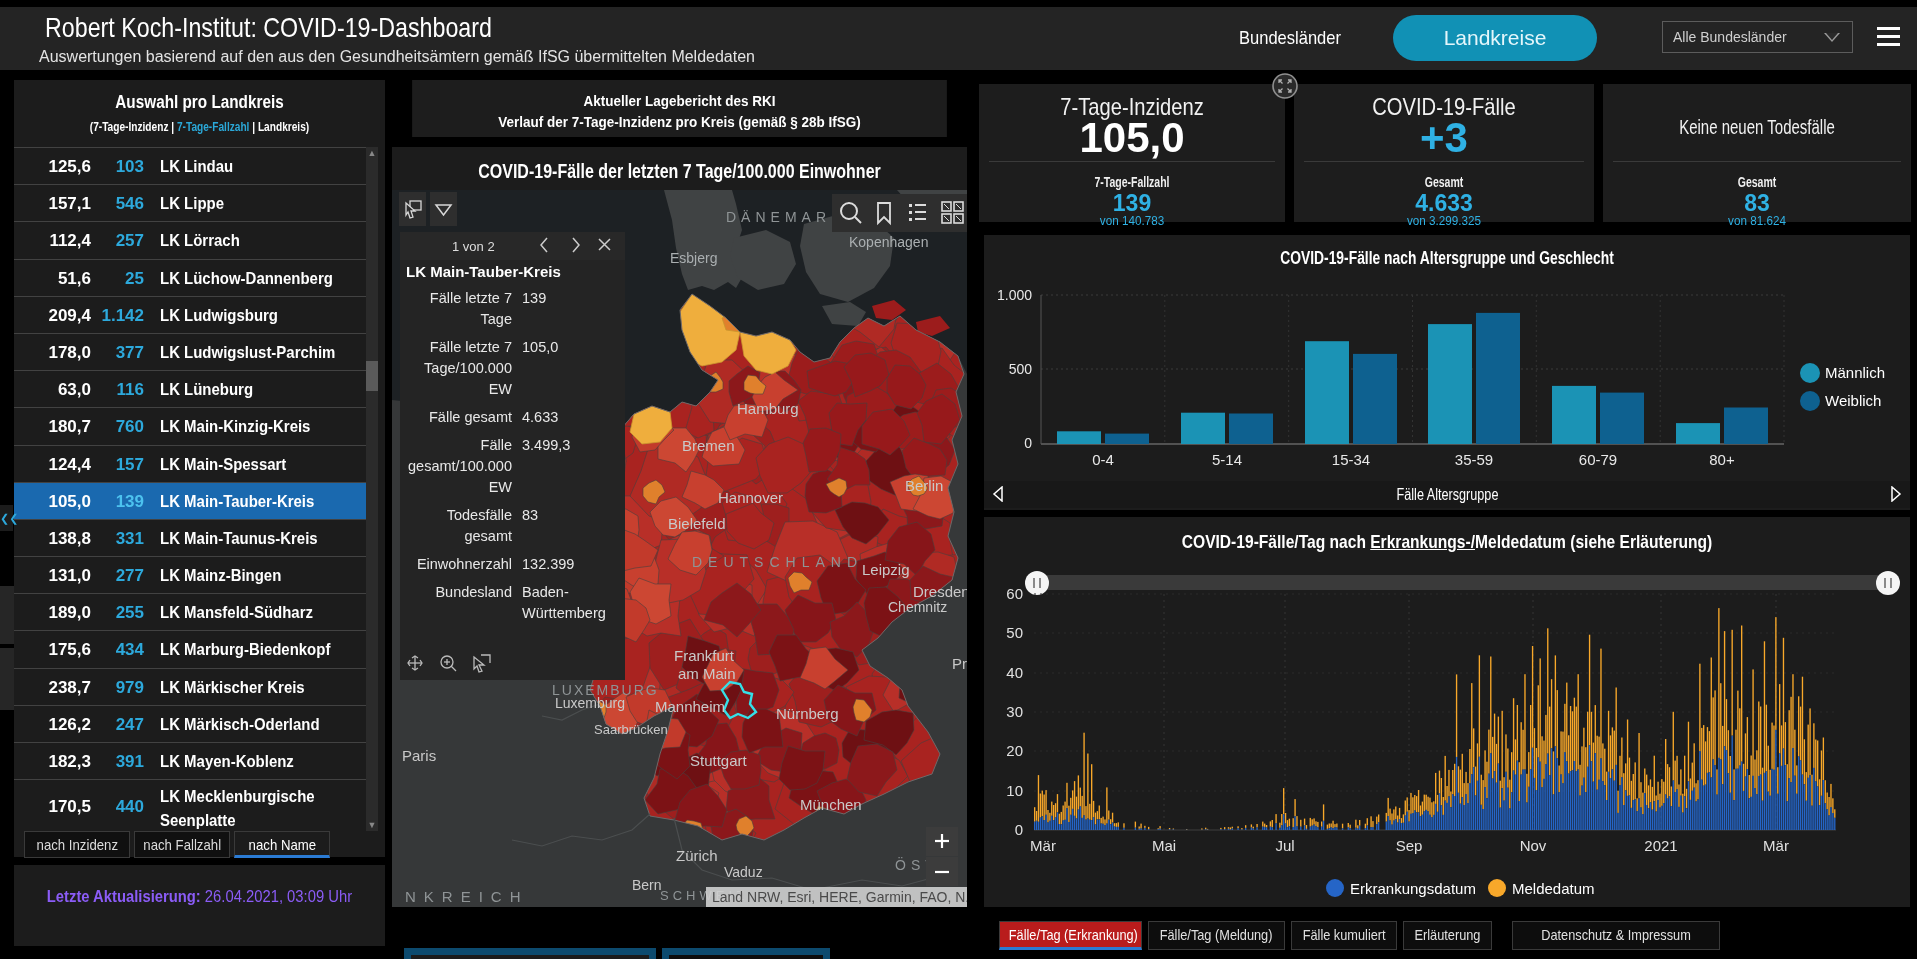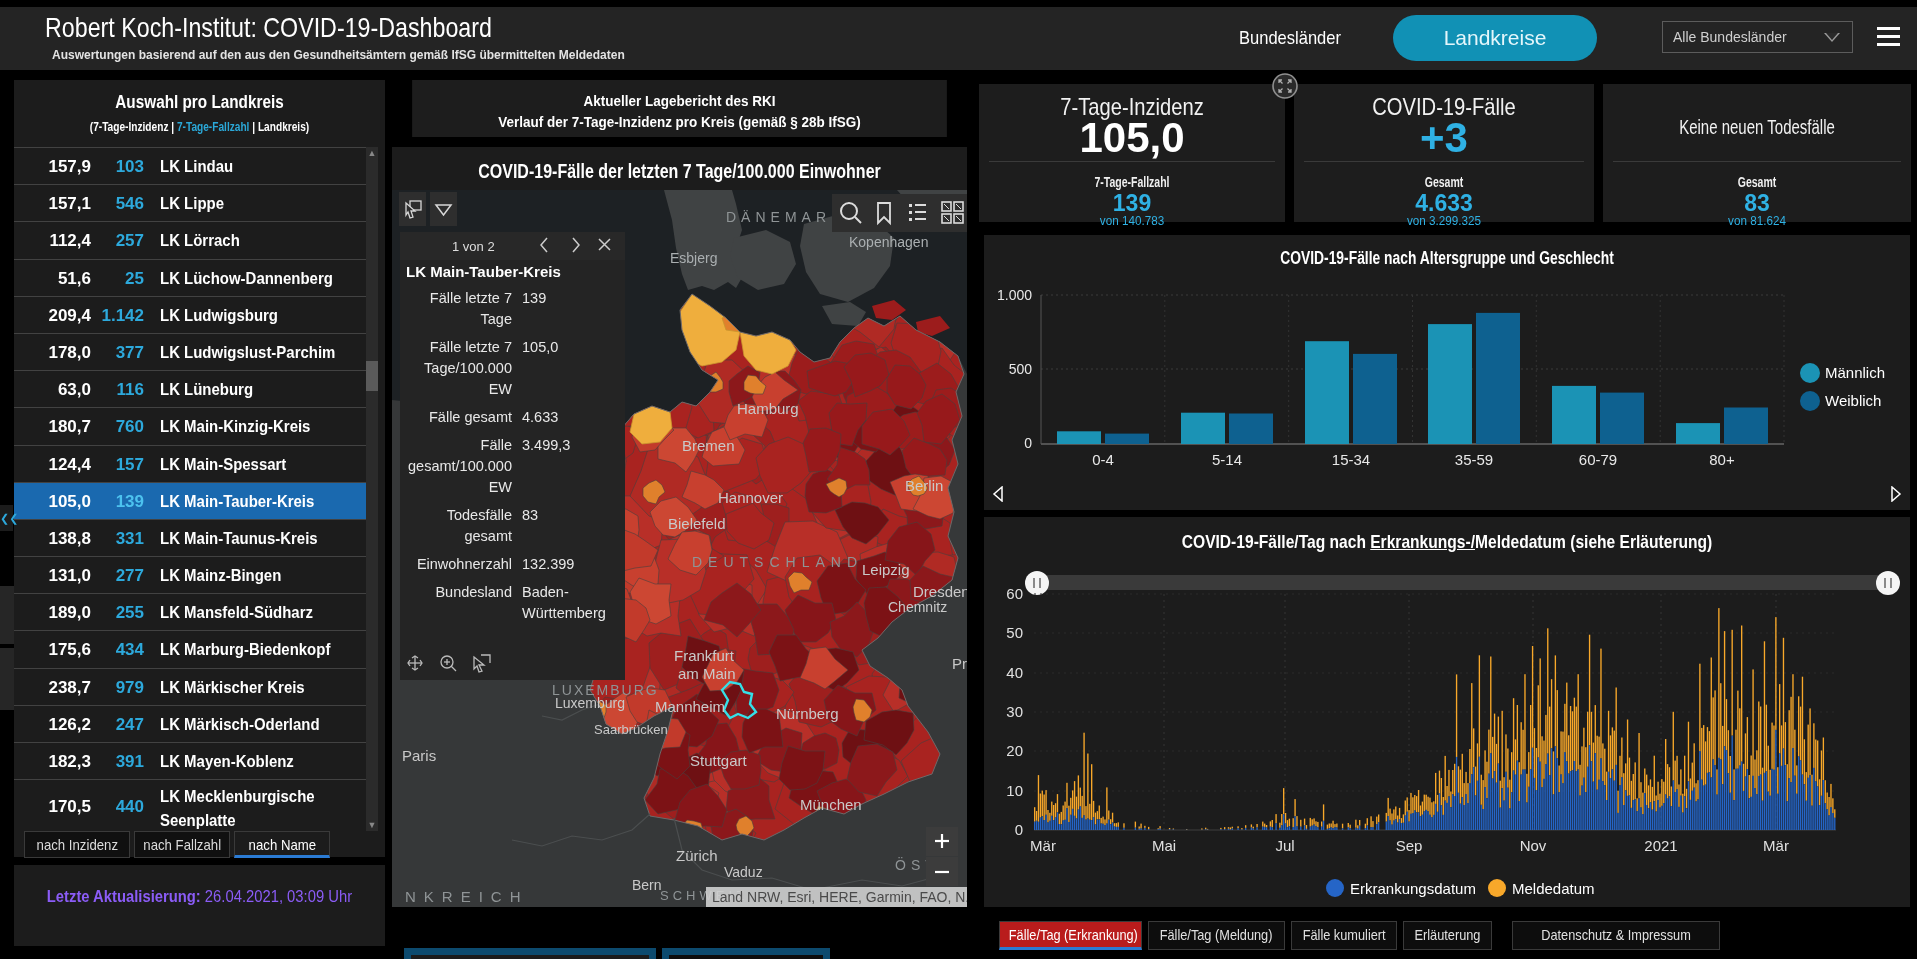--- a/index.html
+++ b/index.html
@@ -1,19 +1,19 @@
 <!DOCTYPE html>
 <html><head><meta charset="utf-8">
 <style>
 *{margin:0;padding:0;box-sizing:border-box}
 html,body{width:1917px;height:959px;background:#000;font-family:"Liberation Sans",sans-serif;overflow:hidden;position:relative}
 .abs{position:absolute}
 #hdr{left:0;top:7px;width:1917px;height:63px;background:#242424}
 #hdr h1{position:absolute;left:45px;top:5px;font-size:28px;font-weight:400;color:#fff;transform:scaleX(.83);transform-origin:left center;white-space:nowrap}
-#hdr .sub{position:absolute;left:52px;top:41px;font-size:12px;color:#e3e3e3;font-weight:700}
+#hdr .sub{position:absolute;left:39px;top:41px;font-size:16px;color:#e3e3e3;font-weight:400}
 .bl{left:1239px;top:27px;font-size:19px;color:#fff;transform:scaleX(.87);transform-origin:left center;white-space:nowrap}
 .pill{left:1393px;top:15px;width:204px;height:46px;background:#1191b5;border-radius:23px;color:#e4f6fb;font-size:21px;text-align:center;line-height:46px}
 .dd{left:1662px;top:21px;width:191px;height:32px;border:1px solid #5c5c5c;color:#cfcfcf;font-size:14px;line-height:30px;padding-left:10px}
 .dd .tri{position:absolute;right:12px;top:11px;width:0;height:0;border-left:8px solid transparent;border-right:8px solid transparent;border-top:9px solid #9a9a9a}
 .dd .tri:after{content:"";position:absolute;left:-6px;top:-9px;width:0;height:0;border-left:6px solid transparent;border-right:6px solid transparent;border-top:7px solid #2a2a2a}
 .burger div{width:23px;height:3px;background:#fff;margin-bottom:5px}
 #lpanel{left:14px;top:80px;width:371px;height:777px;background:#1c1c1c}
 #lpanel .t1{position:absolute;top:12px;width:100%;text-align:center;font-size:18px;font-weight:bold;color:#fff;transform:scaleX(.85)}
 #lpanel .t2{position:absolute;top:39px;width:100%;text-align:center;font-size:13px;font-weight:bold;color:#fff;transform:scaleX(.78)}
 #lpanel .t2 b{color:#2ba8d8}
@@ -66,21 +66,21 @@
     <div></div>
     <div></div>
     <div></div>
   </div>
 
 <div class="abs" id="lpanel">
   <div class="t1">Auswahl pro Landkreis</div>
   <div class="t2">(7-Tage-Inzidenz | <b>7-Tage-Fallzahl</b> | Landkreis)</div>
   <div id="list">
       <div class="lrow">
-        <span class="iz">157,9</span>
+        <span class="iz">125,6</span>
         <span class="ct">103</span>
         <span class="nm">LK Lindau</span>
       </div>
 <div class="lrow">
         <span class="iz">157,1</span>
         <span class="ct">546</span>
         <span class="nm">LK Lippe</span>
       </div>
 <div class="lrow">
         <span class="iz">112,4</span>
@@ -607,20 +607,21 @@
 <rect x="616" y="157.6" width="44" height="51.4" fill="#0e6190"></rect>
 <text x="614" y="230" fill="#e8e8e8" font-size="15" text-anchor="middle">60-79</text>
 <rect x="692" y="188.1" width="44" height="20.9" fill="#1b93b5"></rect>
 <rect x="740" y="172.5" width="44" height="36.5" fill="#0e6190"></rect>
 <text x="738" y="230" fill="#e8e8e8" font-size="15" text-anchor="middle">80+</text>
     <circle cx="826" cy="138" r="10" fill="#1b93b5"></circle>
       <text x="841" y="143" fill="#fff" font-size="15">Männlich</text>
     <circle cx="826" cy="166" r="10" fill="#0e6190"></circle>
       <text x="841" y="171" fill="#fff" font-size="15">Weiblich</text>
   </svg>
+  <div id="agebar"><span class="tabx" style="transform:scaleX(.79)">Fälle Altersgruppe</span></div>
   <svg class="abs" style="left:8px;top:251px" width="12" height="16">
       <path d="M10,1 L2,8 L10,15 Z" fill="none" stroke="#fff" stroke-width="1.5"></path>
     </svg>
   <svg class="abs" style="left:906px;top:251px" width="12" height="16">
       <path d="M2,1 L10,8 L2,15 Z" fill="none" stroke="#fff" stroke-width="1.5"></path>
     </svg>
 </div>
 
 <div class="abs" id="tpanel">
   <div class="tt">COVID-19-Fälle/Tag nach <u>Erkrankungs-/</u>Meldedatum (siehe Erläuterung)</div>

